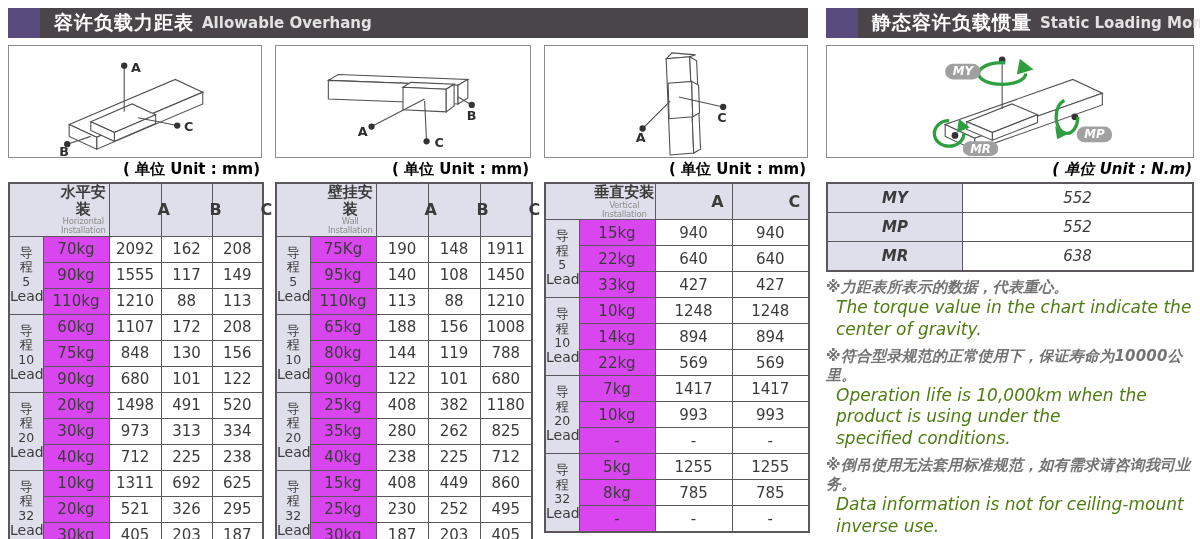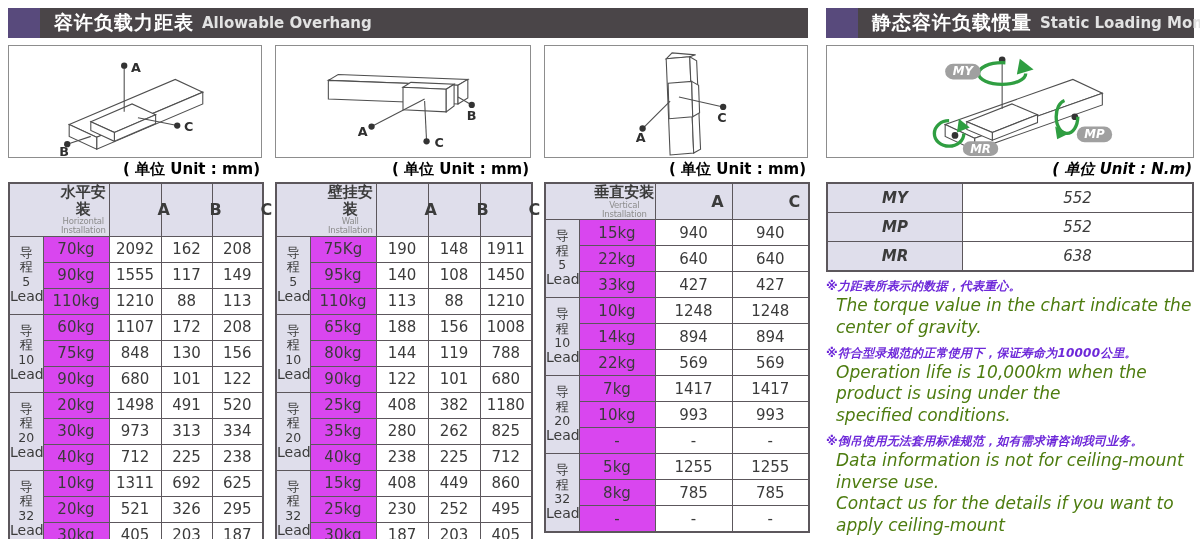--- a/index.html
+++ b/index.html
@@ -33,21 +33,21 @@
   td.lead .lz{display:block;white-space:pre-line;font-size:13px;}
   td.lead .ln{display:block;font-size:12.5px;}
   td.lead .le{display:block;font-size:14px;}
   td.load{background:#d946ef;font-size:15px;}
 
   table.mtab{border-collapse:collapse;table-layout:fixed;width:100%;border:2px solid #5c575c;margin-top:0;}
   table.mtab td{border:1px solid #5c575c;height:26px;text-align:center;font-size:15px;color:#3b3b3b;}
   td.mlabel{background:#dfdeeb;font-weight:bold;width:132px;}
 
   .notes{margin-top:6px;}
-  .nzh{color:#6d28d9;font-size:12px;font-weight:600;margin-top:6px;letter-spacing:0.2px;}
+  .nzh{color:#737373;font-size:15px;font-weight:600;margin-top:6px;letter-spacing:0.2px;}
   .nen{color:#4d7c0f;font-size:17px;margin-left:10px;line-height:1.28;white-space:pre-line;}
 
   .dlabel{font-size:13px;font-weight:bold;fill:#2f2f2f;}
   .dline{stroke:#4f4f4f;stroke-width:1.1;fill:none;}
   .dpoly{stroke:#4f4f4f;stroke-width:1.1;fill:#fff;}
   .ddot{fill:#333;}
   .garc{stroke:#2f9e41;stroke-width:3.4;fill:none;}
   .garrow{fill:#2f9e41;}
   .pill{fill:#a0a0a0;}
   .pilltext{fill:#fff;font-size:12px;font-weight:bold;}

